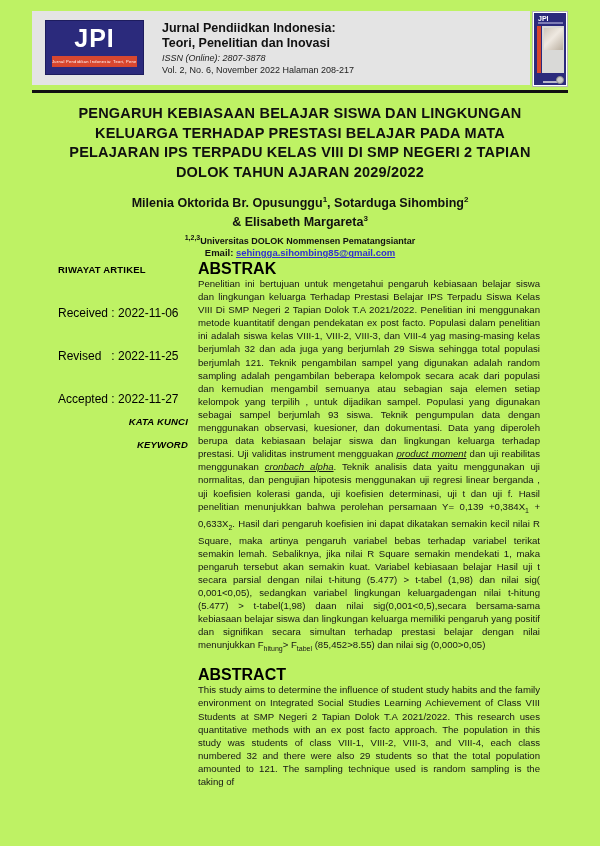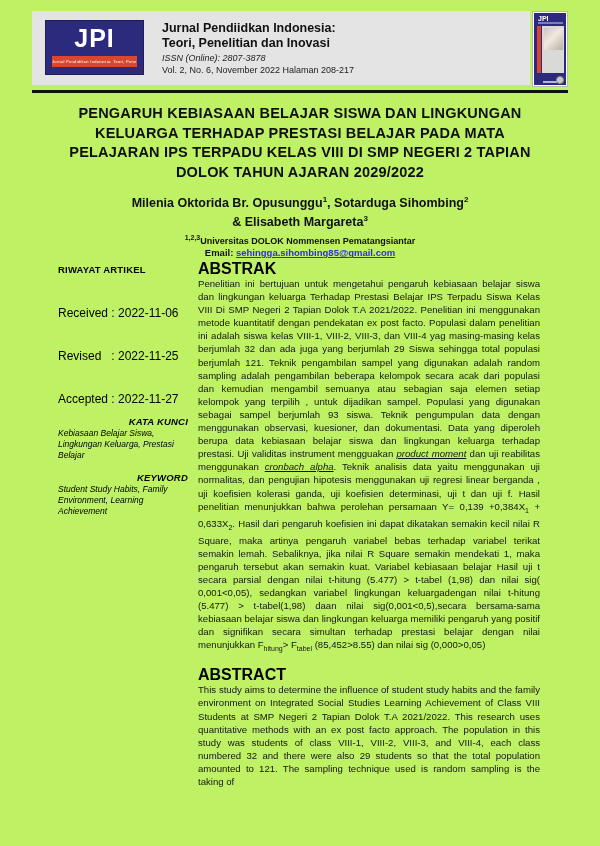--- a/index.html
+++ b/index.html
@@ -357,26 +357,24 @@
 
   <div class="sidebar">
     <div class="side-head">RIWAYAT ARTIKEL</div>
     <div class="side-row">Received : 2022-11-06</div>
     <div class="side-row">Revised   : 2022-11-25</div>
     <div class="side-row">Accepted : 2022-11-27</div>
 
     <div class="side-gap"></div>
 
     <div class="side-head italic">KATA KUNCI</div>
-    <div class="side-kw">Kebiasaan Belajar Siswa, Lingkungan Keluarga, Prestasi Belajar</div>
 
     <div class="side-gap"></div>
 
     <div class="side-head italic">KEYWORD</div>
-    <div class="side-kw">Student Study Habits, Family Environment, Learning Achievement</div>
   </div>
 
   <div class="abstract-col">
 
     <div class="abs-head">ABSTRAK</div>
     <div class="abs-body"><span>Penelitian ini bertujuan untuk mengetahui pengaruh kebiasaan belajar siswa dan lingkungan keluarga Terhadap Prestasi Belajar IPS Terpadu Siswa Kelas VIII Di SMP Negeri 2 Tapian Dolok T.A 2021/2022. Penelitian ini menggunakan metode kuantitatif dengan pendekatan ex post facto. Populasi dalam penelitian ini adalah siswa kelas VIII-1, VIII-2, VIII-3, dan VIII-4 yag masing-masing kelas berjumlah 32 dan ada juga yang berjumlah 29 Siswa sehingga total populasi berjumlah 121. Teknik pengambilan sampel yang digunakan adalah random sampling adalah pengambilan beberapa kelompok secara acak dari populasi dan kemudian mengambil semuanya atau sebagian saja elemen setiap kelompok yang terpilih , untuk dijadikan sampel. Populasi yang digunakan sebagai sampel berjumlah 93 siswa. Teknik pengumpulan data dengan menggunakan observasi, kuesioner, dan dokumentasi. Data yang diperoleh berupa data kebiasaan belajar siswa dan lingkungan keluarga terhadap prestasi. Uji validitas instrument mengguakan </span><em>product moment</em><span> dan uji reabilitas menggunakan </span><em>cronbach alpha</em><span>. Teknik analisis data yaitu menggunakan uji normalitas, dan pengujian hipotesis menggunakan uji regresi linear berganda , uji koefisien kolerasi ganda, uji koefisien determinasi, uji t dan uji f. Hasil penelitian menunjukkan bahwa perolehan persamaan Y= 0,139 +0,384X</span><sub>1</sub><span> + 0,633X</span><sub>2</sub><span>. Hasil dari pengaruh koefisien ini dapat dikatakan semakin kecil nilai R Square, maka   artinya pengaruh variabel bebas terhadap variabel terikat semakin lemah. Sebaliknya, jika nilai R Square semakin mendekati 1, maka pengaruh tersebut akan semakin kuat. Variabel kebiasaan belajar Hasil uji t secara parsial dengan nilai t-hitung (5.477) &gt; t-tabel (1,98) dan nilai sig( 0,001&lt;0,05), sedangkan variabel lingkungan keluargadengan nilai t-hitung (5.477) &gt; t-tabel(1,98)   daan nilai sig(0,001&lt;0,5),secara bersama-sama kebiasaan belajar siswa dan lingkungan keluarga memiliki pengaruh yang positif dan signifikan secara simultan terhadap prestasi belajar dengan nilai menunjukkan F</span><sub>hitung</sub><span>&gt; F</span><sub>tabel</sub><span> (85,452&gt;8.55) dan nilai sig (0,000&gt;0,05)</span></div>
 
     <div class="abs-gap"></div>
 
     <div class="abs-head">ABSTRACT</div>

